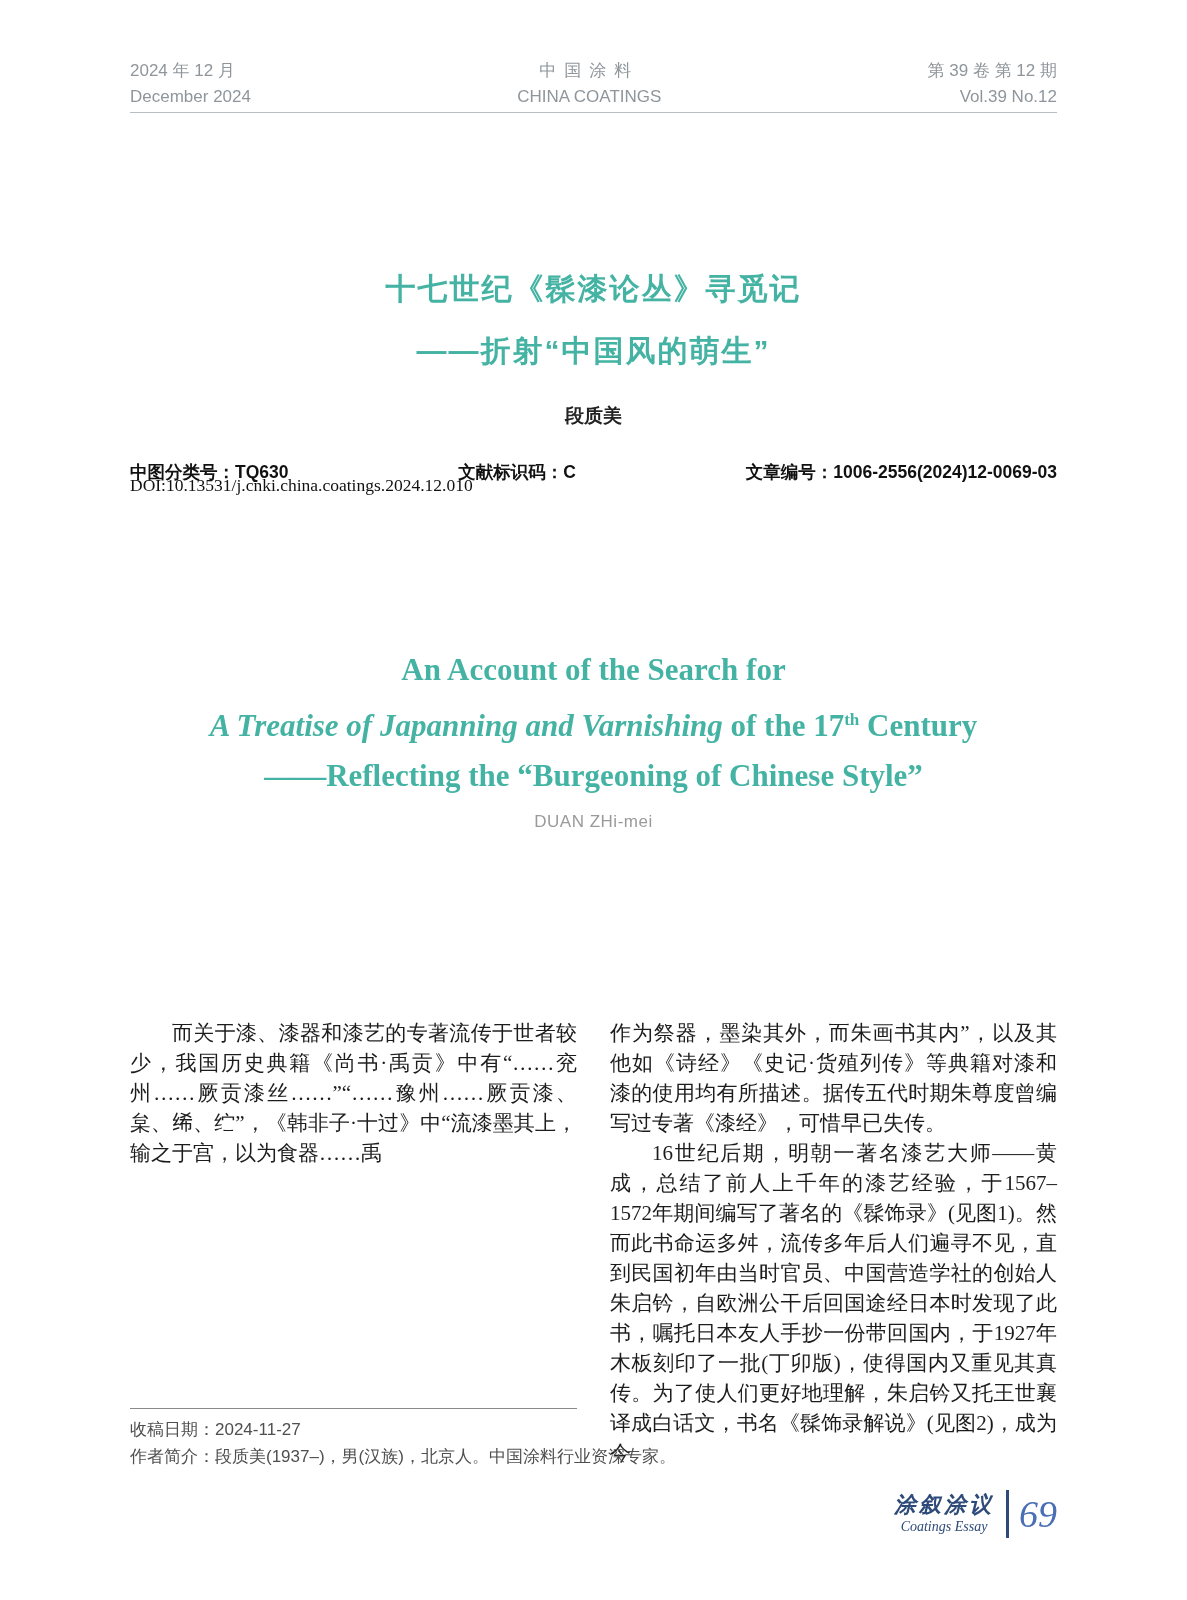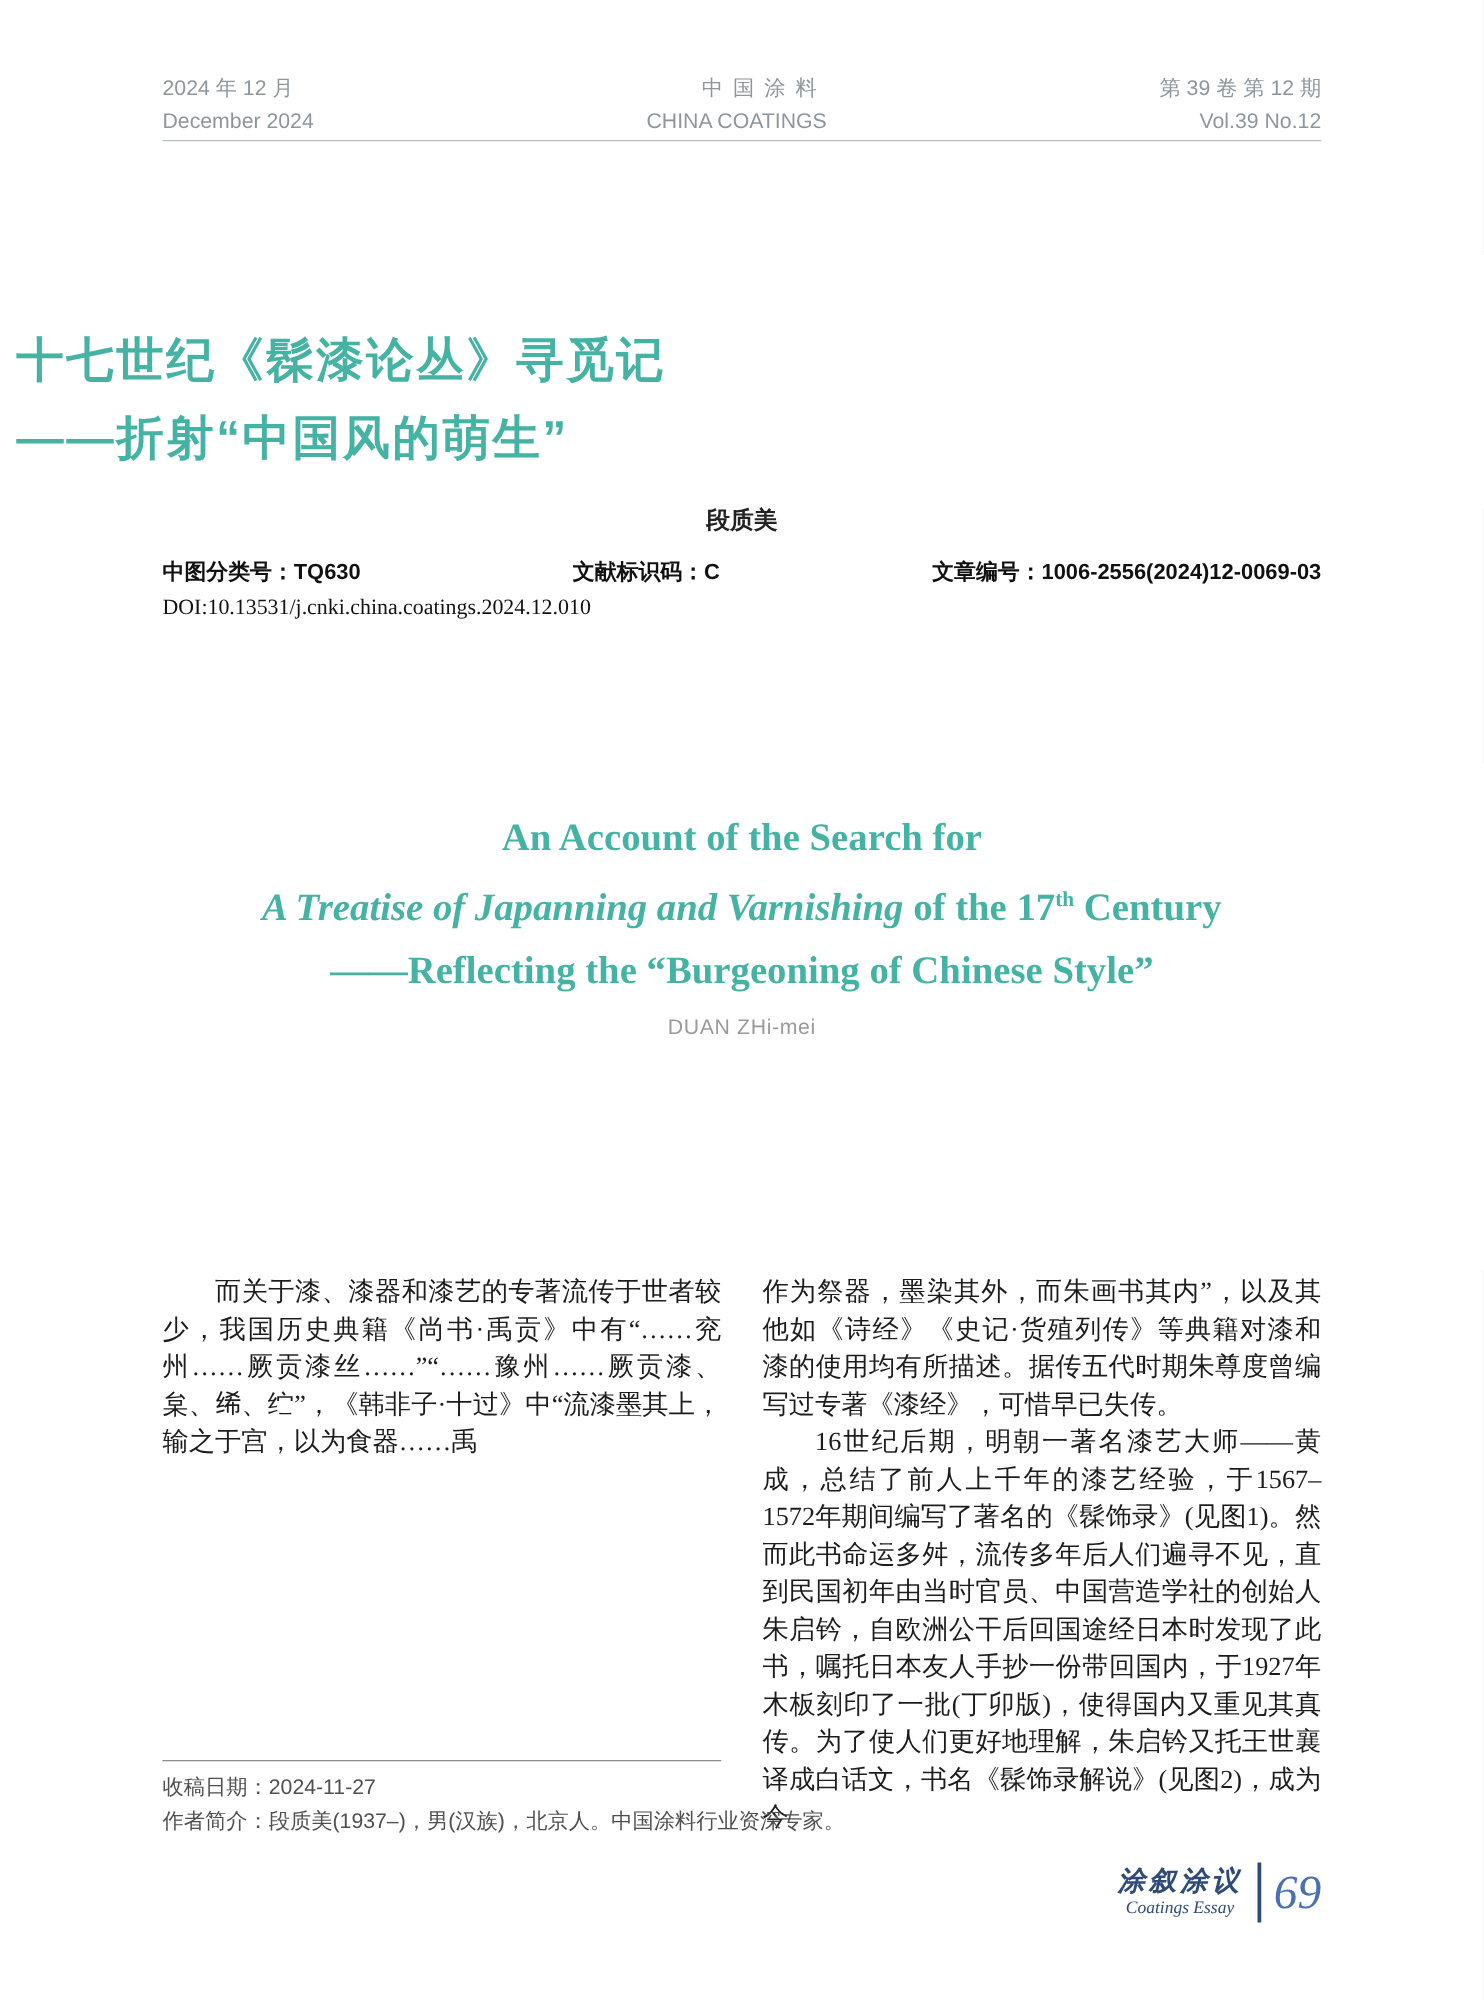--- a/index.html
+++ b/index.html
@@ -17,51 +17,51 @@
   
   .journal-header {
     position: absolute;
     top: 58px; left: 130px; right: 130px;
     display: flex; justify-content: space-between; align-items: flex-start;
     font-family: "Liberation Sans", sans-serif;
     font-size: 17px; line-height: 26px;
     color: var(--header-gray, #8f969b);
   }
   .journal-header .hl { text-align: left; }
-  .journal-header .hc { text-align: right; }
+  .journal-header .hc { text-align: center; }
   .journal-header .hc .cn { letter-spacing: 8px; }
   .journal-header .hr { text-align: right; }
   .header-rule {
     position: absolute; top: 112px; left: 130px; right: 130px;
     border: none; border-top: 1px solid #b9bec2; margin: 0;
   }
 
   
   .title-cn {
-    position: absolute; top: 258px; left: 13px; right: 0;
+    position: absolute; top: 258px; left: 0; right: 0;
     margin: 0;
-    text-align: left;
+    text-align: center;
     font-family: "Liberation Sans", sans-serif;
     font-weight: bold;
-    font-size: 38px; line-height: 62px;
+    font-size: 30px; line-height: 62px;
     letter-spacing: 2px;
     color: var(--accent-teal, #45b3a3);
   }
   .author-cn {
     position: absolute; top: 403px; left: 0; right: 0;
     text-align: center;
     font-family: "Liberation Sans", sans-serif;
     font-weight: bold;
     font-size: 19px;
     color: #222222;
   }
 
   
   .meta-row {
-    position: absolute; top: 445px; left: 130px; right: 130px;
+    position: absolute; top: 460px; left: 130px; right: 130px;
     display: flex; justify-content: space-between;
     font-family: "Liberation Sans", sans-serif;
     font-weight: 600;
     font-size: 17.5px;
     color: #111111;
   }
   .doi-line {
     position: absolute; top: 475px; left: 130px;
     font-family: "Liberation Serif", serif;
     font-size: 17.5px;

